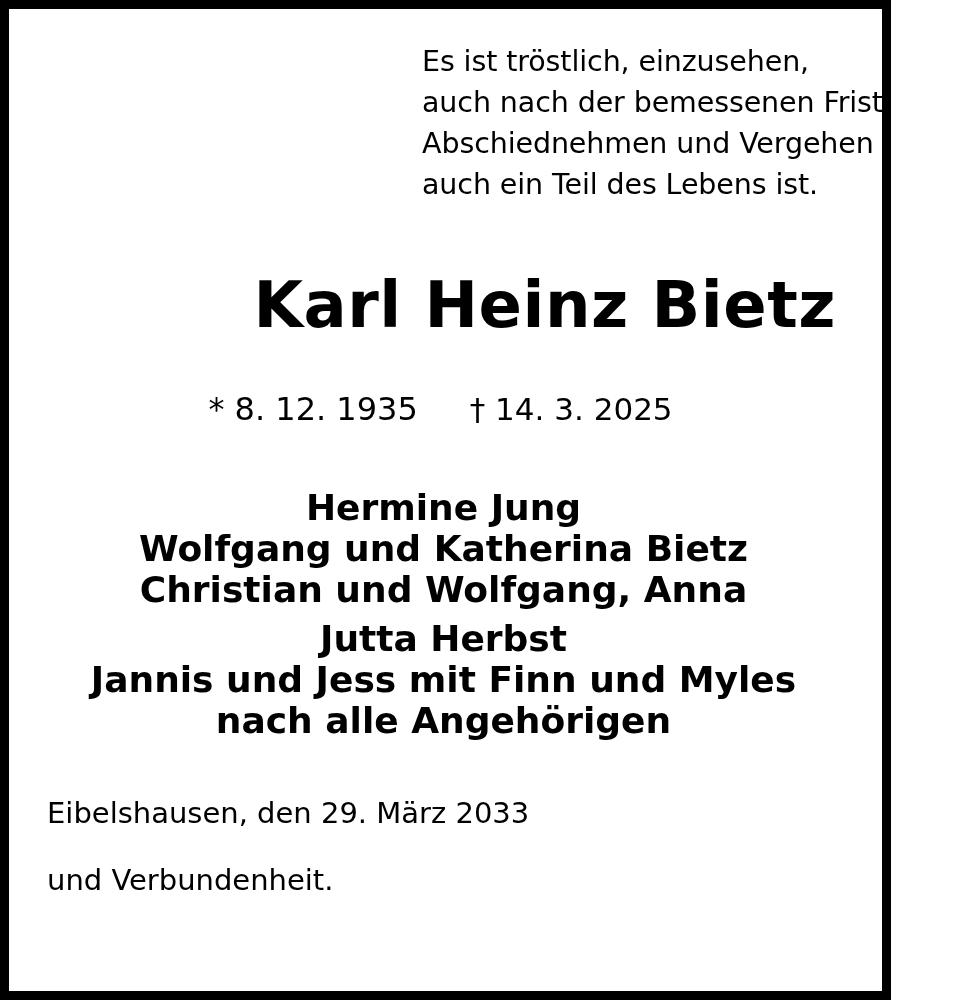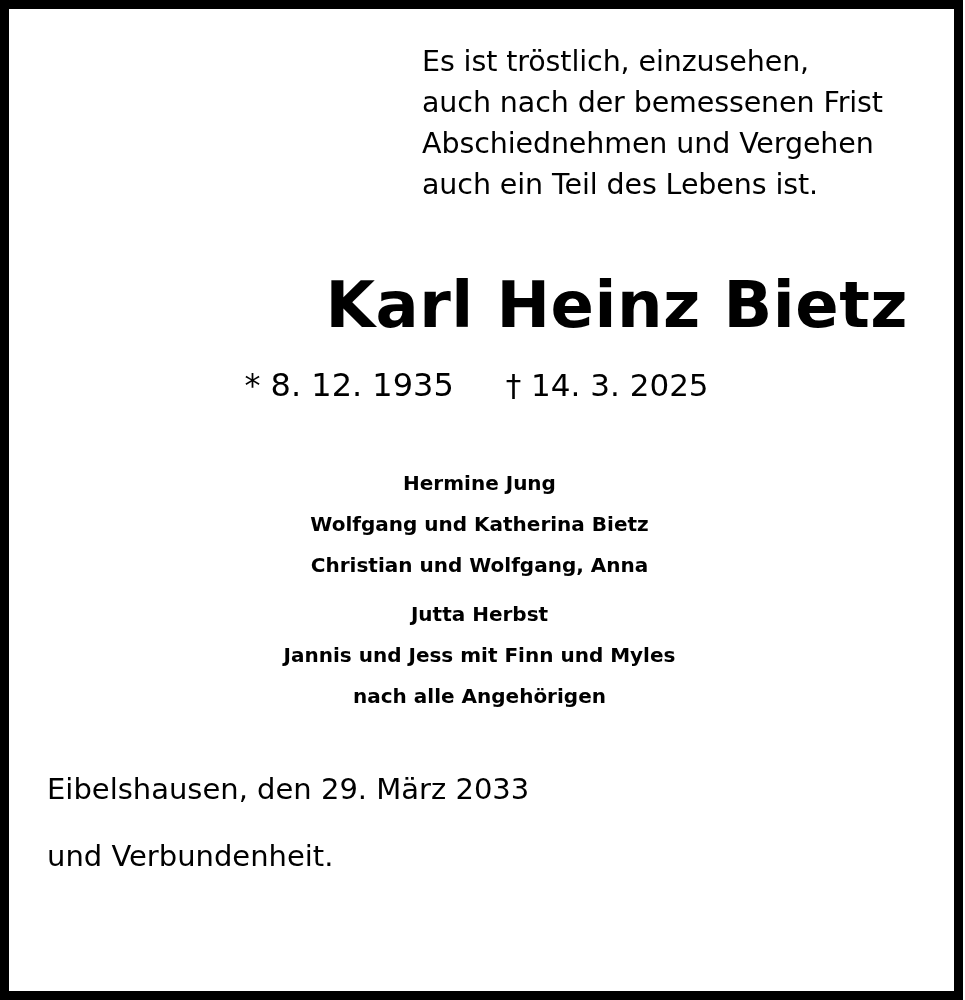--- a/index.html
+++ b/index.html
@@ -8,21 +8,21 @@
     background: #ffffff;
   }
   body {
     width: 965px;
     height: 1000px;
     font-family: "DejaVu Sans", sans-serif;
     color: #000000;
   }
   .obituary {
     box-sizing: border-box;
-    width: 963px;
+    width: 891px;
     height: 1000px;
     border: 9px solid #000000;
     background: #ffffff;
     padding: 24px 38px 0 38px;
     position: relative;
     overflow: hidden;
   }
 
   
   .verse {
@@ -46,35 +46,35 @@
     line-height: 1;
     margin-top: 68px;
     padding-right: 8px;
   }
 
   
   .dates {
     text-align: center;
     font-size: 32px;
     line-height: 1;
-    margin-top: 32px;
+    margin-top: 56px;
     padding-right: 10px;
   }
   .dates .birth { margin-right: 52px; }
   .dates .cross { font-size: 31px; }
 
   
   .mourners {
     text-align: center;
     font-weight: 700;
     margin-top: 62px;
     padding-right: 4px;
   }
   .mourner-line {
-    font-size: 20px;
+    font-size: 36px;
     line-height: 41px;
     white-space: pre;
   }
   .mourner-gap {
     height: 8px;
   }
 
   
   .place-date {
     margin-top: 55px;

